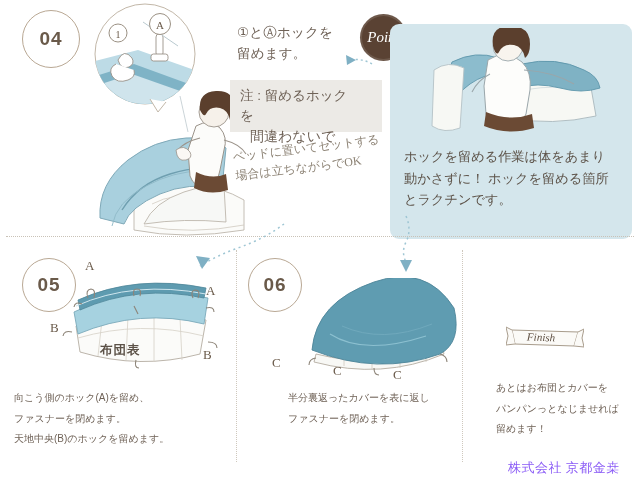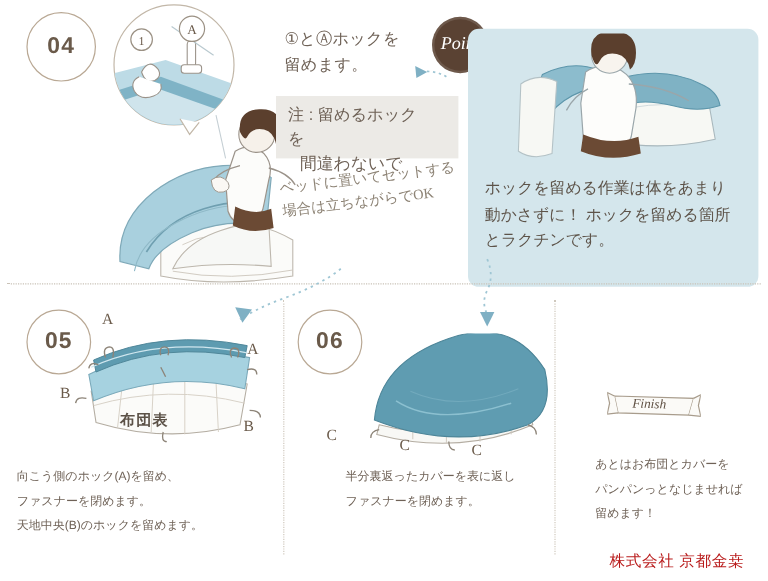--- a/index.html
+++ b/index.html
@@ -110,24 +110,25 @@
 
   
   .ribbon-text{
     font-family:"Liberation Serif","DejaVu Serif",serif;
     font-style:italic;
     font-size:11px;
     color:#5f5043;
   }
 
   .footer{
-    color:#b91c1c;
+    color:#8b5cf6;
     font-size:13px;
     letter-spacing:.5px;
     white-space:nowrap;
+    font-family:Liberation Serif, serif;
   }
 </style>
 </head>
 <body>
 
 <div class="stage">
 
   <div class="abs step-circle" style="left:22px;top:10px;width:58px;height:58px;">
     <span>04</span>
   </div>

